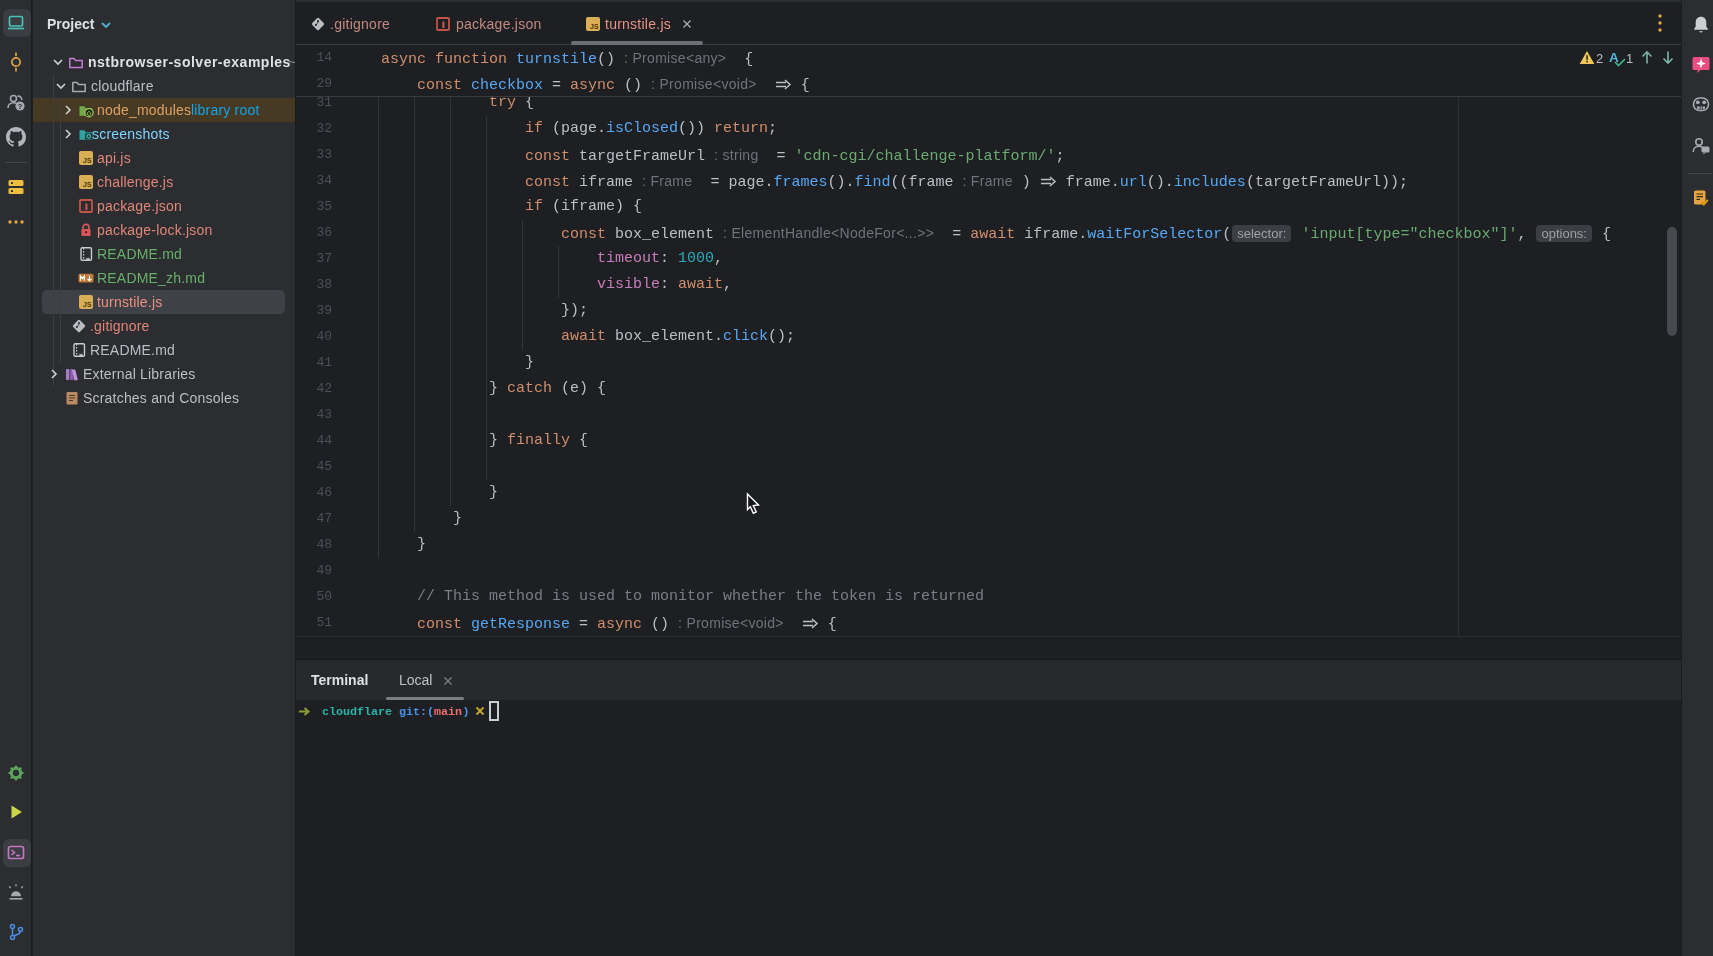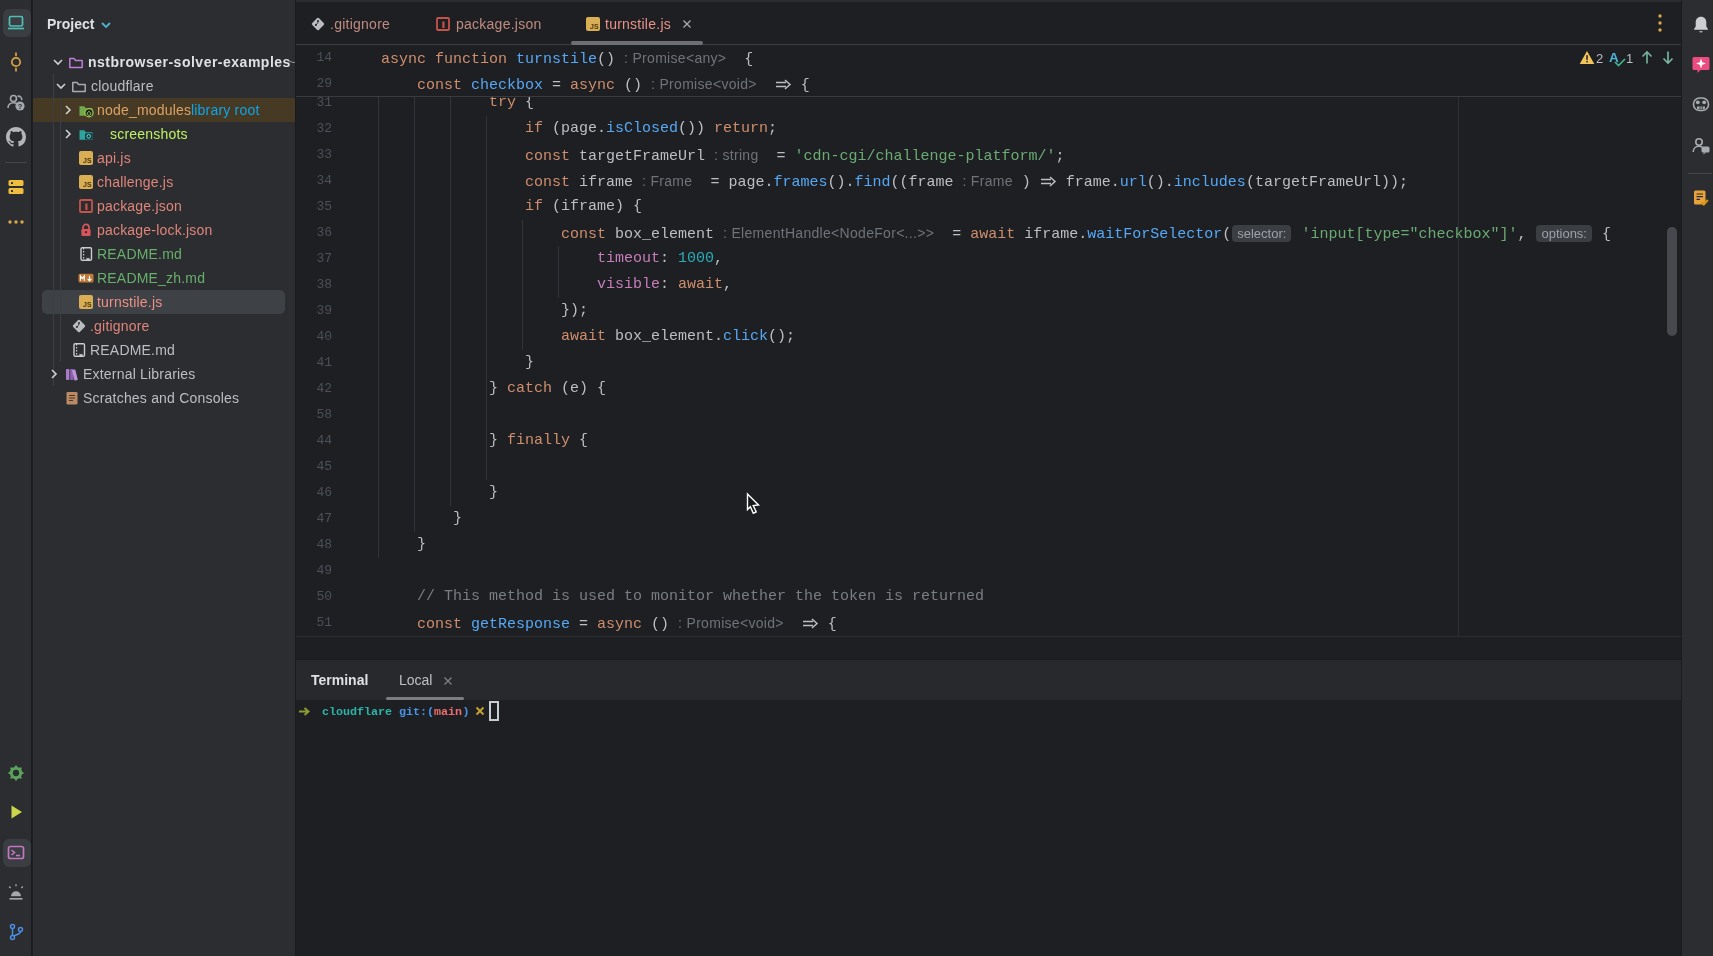--- a/index.html
+++ b/index.html
@@ -142,21 +142,21 @@
     </div>
     <div class="trow" style="left:0;top:122px;width:296px">
       <svg style="left:60px" width="16" height="16" viewBox="0 0 16 16">
         <path d="M6 4 L10 8 L6 12" fill="none" stroke="#ced0d6" stroke-width="1.6"></path>
       </svg>
       <svg style="left:78px" width="16" height="16" viewBox="0 0 16 16">
         <path d="M1.5 13.8 V4.2 h4.7 l1.6 2 h6.7 v7.6z" fill="#2ea3a0"></path>
         <rect x="7" y="7.2" width="7.5" height="6.3" rx="1.2" fill="#0f3f3e"></rect>
         <circle cx="10.7" cy="10.3" r="1.8" fill="none" stroke="#7fd4cf" stroke-width="1"></circle>
       </svg>
-      <span class="tlab" style="left:110px;color:#bef264">screenshots</span>
+      <span class="tlab" style="left:92px;color:#7dd3fc">screenshots</span>
     </div>
     <div class="trow" style="left:0;top:170px;width:296px">
       <svg style="left:78px" width="16" height="16" viewBox="0 0 16 16">
         <rect x="1" y="1" width="14" height="14" rx="2" fill="#d9ae55"></rect>
         <text x="9.4" y="13.2" font-size="7" font-weight="bold" fill="#473508" text-anchor="middle" font-family="Liberation Sans">JS</text>
       </svg>
       <span class="tlab" style="left:97px;color:#e0857a">challenge.js</span>
     </div>
     <div class="trow" style="left:0;top:146px;width:296px">
       <svg style="left:78px" width="16" height="16" viewBox="0 0 16 16">
@@ -292,21 +292,21 @@
       <div class="gut" style="top:272px">38</div>
       <div class="cl" style="top:272px">&nbsp;&nbsp;&nbsp;&nbsp;&nbsp;&nbsp;&nbsp;&nbsp;&nbsp;&nbsp;&nbsp;&nbsp;&nbsp;&nbsp;&nbsp;&nbsp;&nbsp;&nbsp;&nbsp;&nbsp;&nbsp;&nbsp;&nbsp;&nbsp;&nbsp;&nbsp;&nbsp;&nbsp;<span class="p">visible</span><span class="d">: </span><span class="k">await</span><span class="d">,</span></div>
       <div class="gut" style="top:298px">39</div>
       <div class="cl" style="top:298px">&nbsp;&nbsp;&nbsp;&nbsp;&nbsp;&nbsp;&nbsp;&nbsp;&nbsp;&nbsp;&nbsp;&nbsp;&nbsp;&nbsp;&nbsp;&nbsp;&nbsp;&nbsp;&nbsp;&nbsp;&nbsp;&nbsp;&nbsp;&nbsp;<span class="d">});</span></div>
       <div class="gut" style="top:324px">40</div>
       <div class="cl" style="top:324px">&nbsp;&nbsp;&nbsp;&nbsp;&nbsp;&nbsp;&nbsp;&nbsp;&nbsp;&nbsp;&nbsp;&nbsp;&nbsp;&nbsp;&nbsp;&nbsp;&nbsp;&nbsp;&nbsp;&nbsp;&nbsp;&nbsp;&nbsp;&nbsp;<span class="k">await</span><span class="d"> box_element.</span><span class="f">click</span><span class="d">();</span></div>
       <div class="gut" style="top:350px">41</div>
       <div class="cl" style="top:350px">&nbsp;&nbsp;&nbsp;&nbsp;&nbsp;&nbsp;&nbsp;&nbsp;&nbsp;&nbsp;&nbsp;&nbsp;&nbsp;&nbsp;&nbsp;&nbsp;&nbsp;&nbsp;&nbsp;&nbsp;<span class="d">}</span></div>
       <div class="gut" style="top:376px">42</div>
       <div class="cl" style="top:376px">&nbsp;&nbsp;&nbsp;&nbsp;&nbsp;&nbsp;&nbsp;&nbsp;&nbsp;&nbsp;&nbsp;&nbsp;&nbsp;&nbsp;&nbsp;&nbsp;<span class="d">} </span><span class="k">catch</span><span class="d"> (e) {</span></div>
-      <div class="gut" style="top:402px">58</div>
+      <div class="gut" style="top:402px">43</div>
       <div class="cl" style="top:402px"></div>
       <div class="gut" style="top:428px">44</div>
       <div class="cl" style="top:428px">&nbsp;&nbsp;&nbsp;&nbsp;&nbsp;&nbsp;&nbsp;&nbsp;&nbsp;&nbsp;&nbsp;&nbsp;&nbsp;&nbsp;&nbsp;&nbsp;<span class="d">} </span><span class="k">finally</span><span class="d"> {</span></div>
       <div class="gut" style="top:454px">45</div>
       <div class="gut" style="top:480px">46</div>
       <div class="cl" style="top:480px">&nbsp;&nbsp;&nbsp;&nbsp;&nbsp;&nbsp;&nbsp;&nbsp;&nbsp;&nbsp;&nbsp;&nbsp;&nbsp;&nbsp;&nbsp;&nbsp;<span class="d">}</span></div>
       <div class="gut" style="top:506px">47</div>
       <div class="cl" style="top:506px">&nbsp;&nbsp;&nbsp;&nbsp;&nbsp;&nbsp;&nbsp;&nbsp;&nbsp;&nbsp;&nbsp;&nbsp;<span class="d">}</span></div>
       <div class="gut" style="top:532px">48</div>
       <div class="cl" style="top:532px">&nbsp;&nbsp;&nbsp;&nbsp;&nbsp;&nbsp;&nbsp;&nbsp;<span class="d">}</span></div>

